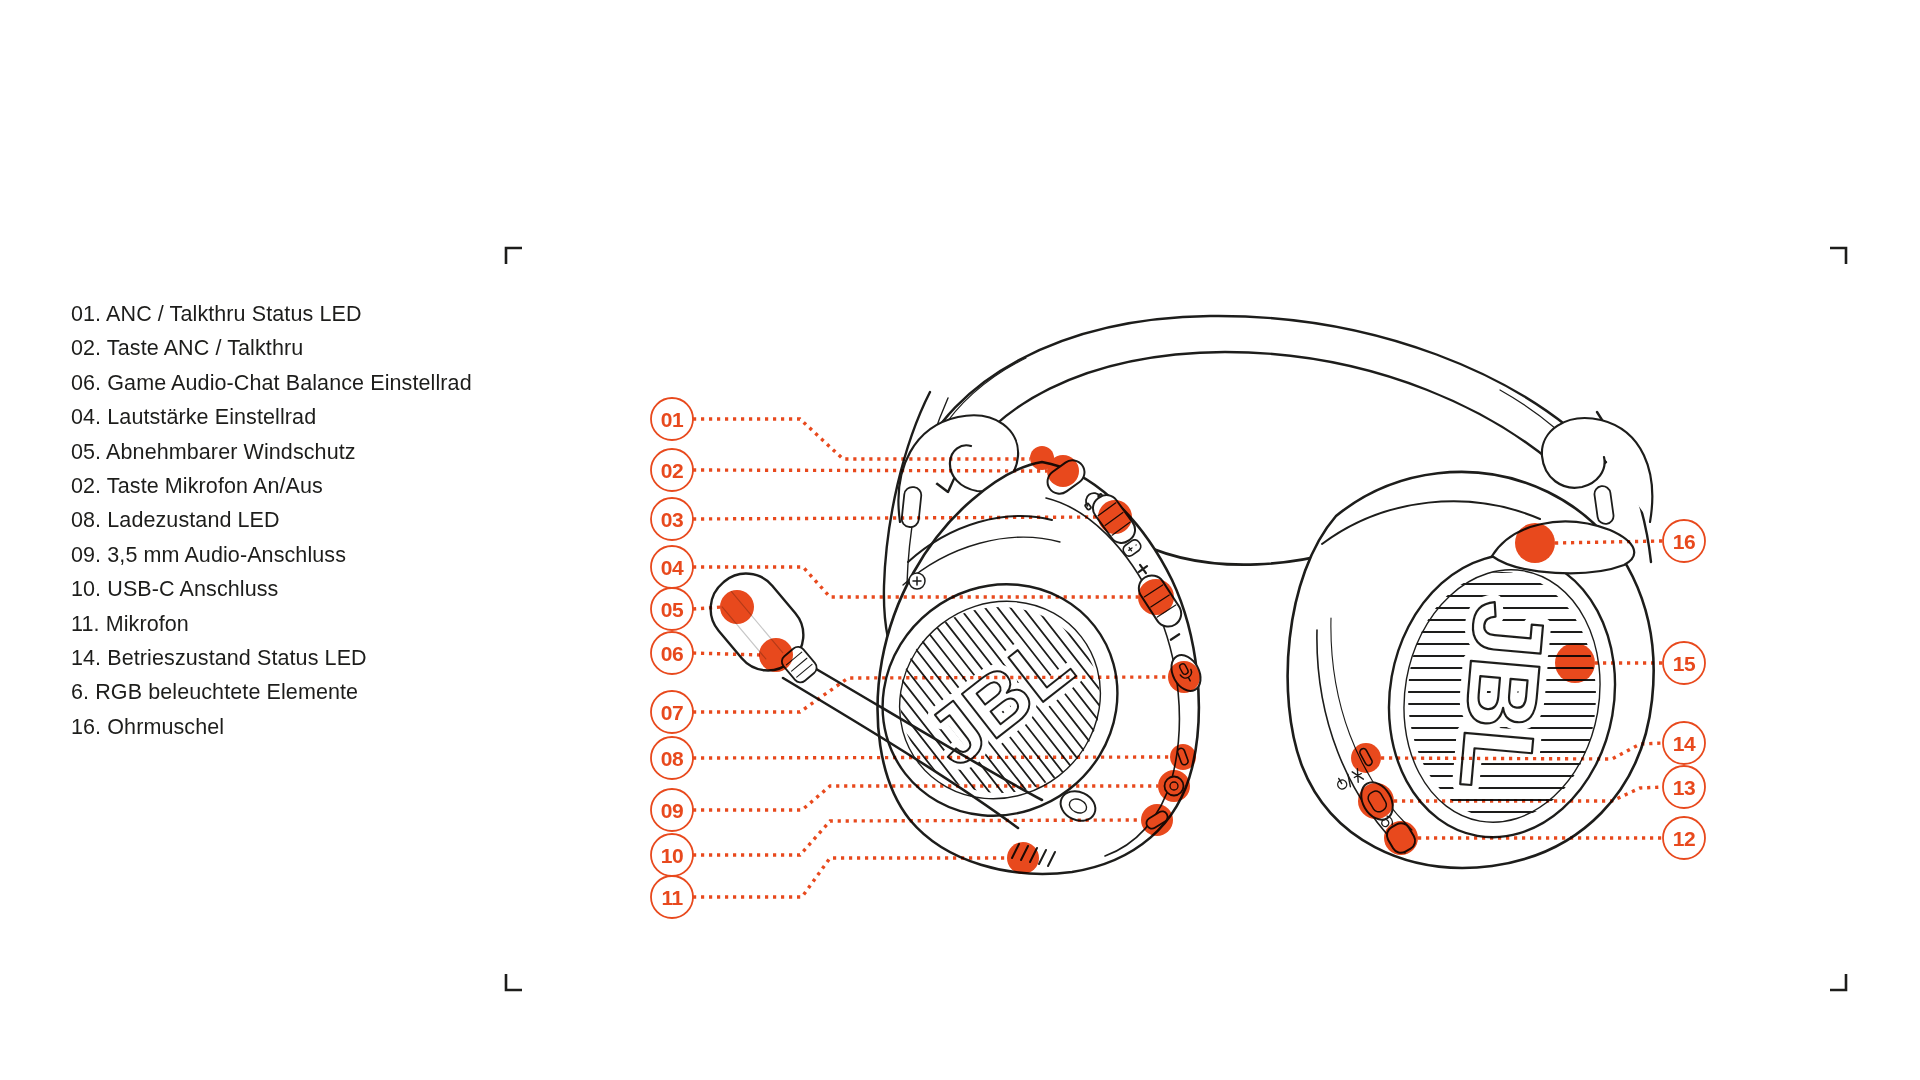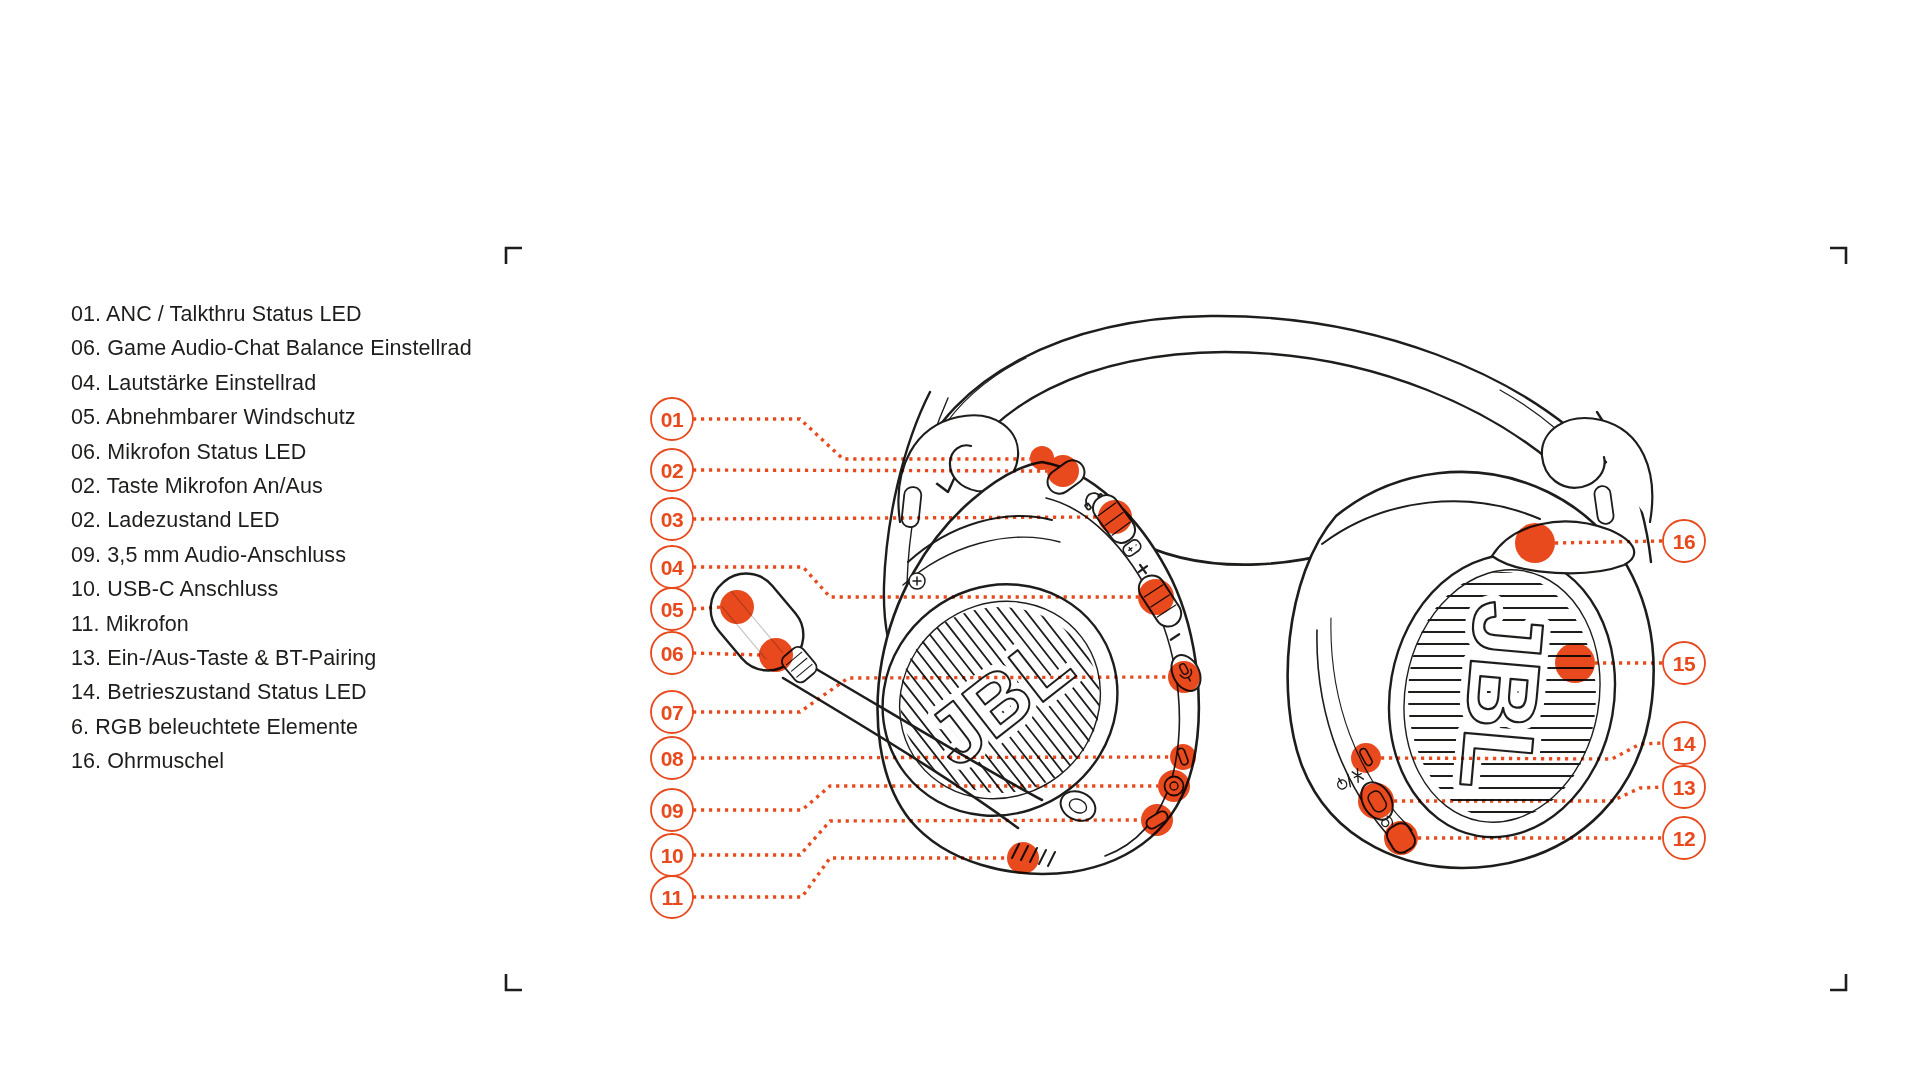--- a/index.html
+++ b/index.html
@@ -12,30 +12,29 @@
   text{font-family:"Liberation Sans", sans-serif;}
   .callout-num{font-size:21px;font-weight:700;letter-spacing:-0.5px;}
 </style>
 </head>
 <body>
 
 <div class="stage">
 
   <ul class="parts-list" id="parts-list">
       <li>01. ANC / Talkthru Status LED</li>
+      <li>02. Taste ANC / Talkthru</li>
       <li>06. Game Audio-Chat Balance Einstellrad</li>
       <li>04. Lautstärke Einstellrad</li>
       <li>05. Abnehmbarer Windschutz</li>
-      <li>06. Mikrofon Status LED</li>
       <li>02. Taste Mikrofon An/Aus</li>
-      <li>02. Ladezustand LED</li>
+      <li>08. Ladezustand LED</li>
       <li>09. 3,5 mm Audio-Anschluss</li>
       <li>10. USB-C Anschluss</li>
       <li>11. Mikrofon</li>
-      <li>13. Ein-/Aus-Taste &amp; BT-Pairing</li>
       <li>14. Betrieszustand Status LED</li>
       <li>6. RGB beleuchtete Elemente</li>
       <li>16. Ohrmuschel</li>
     </ul>
 
   <svg width="1920" height="1080" viewBox="0 0 1920 1080">
     <defs>
       <clipPath id="clipL">
           <ellipse cx="1000" cy="700" rx="100" ry="93"></ellipse>
         </clipPath>

